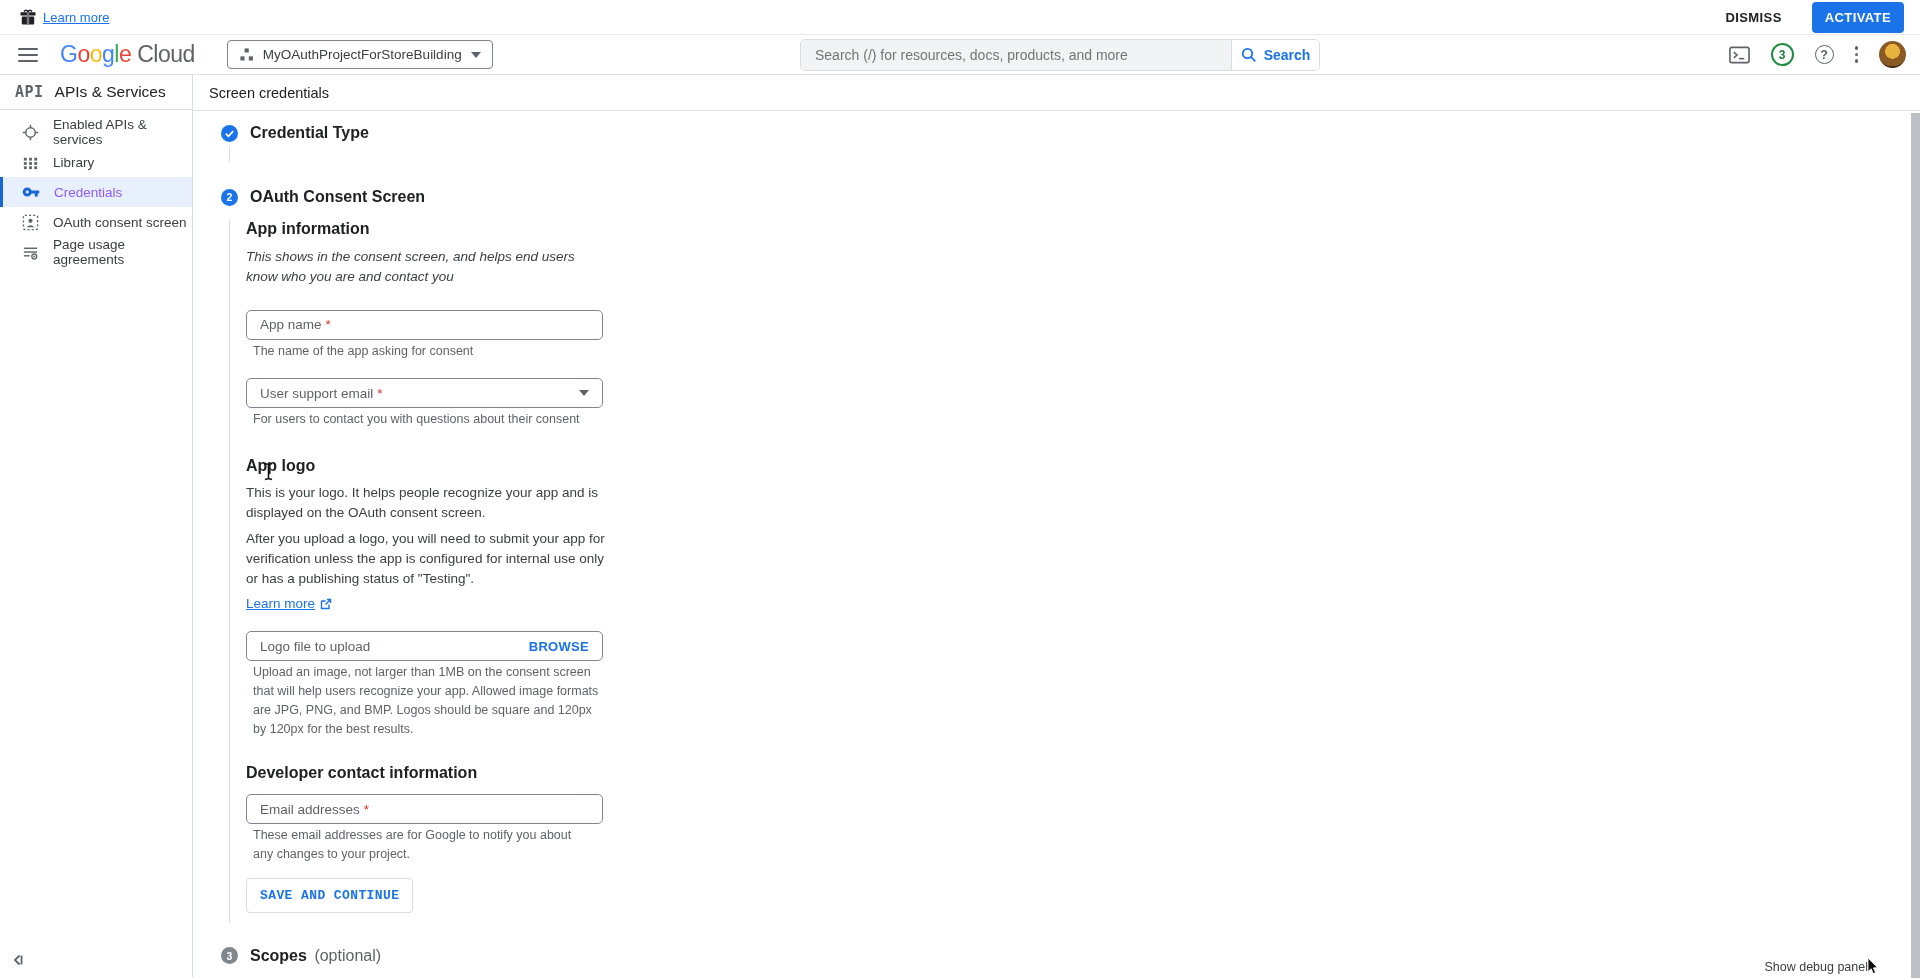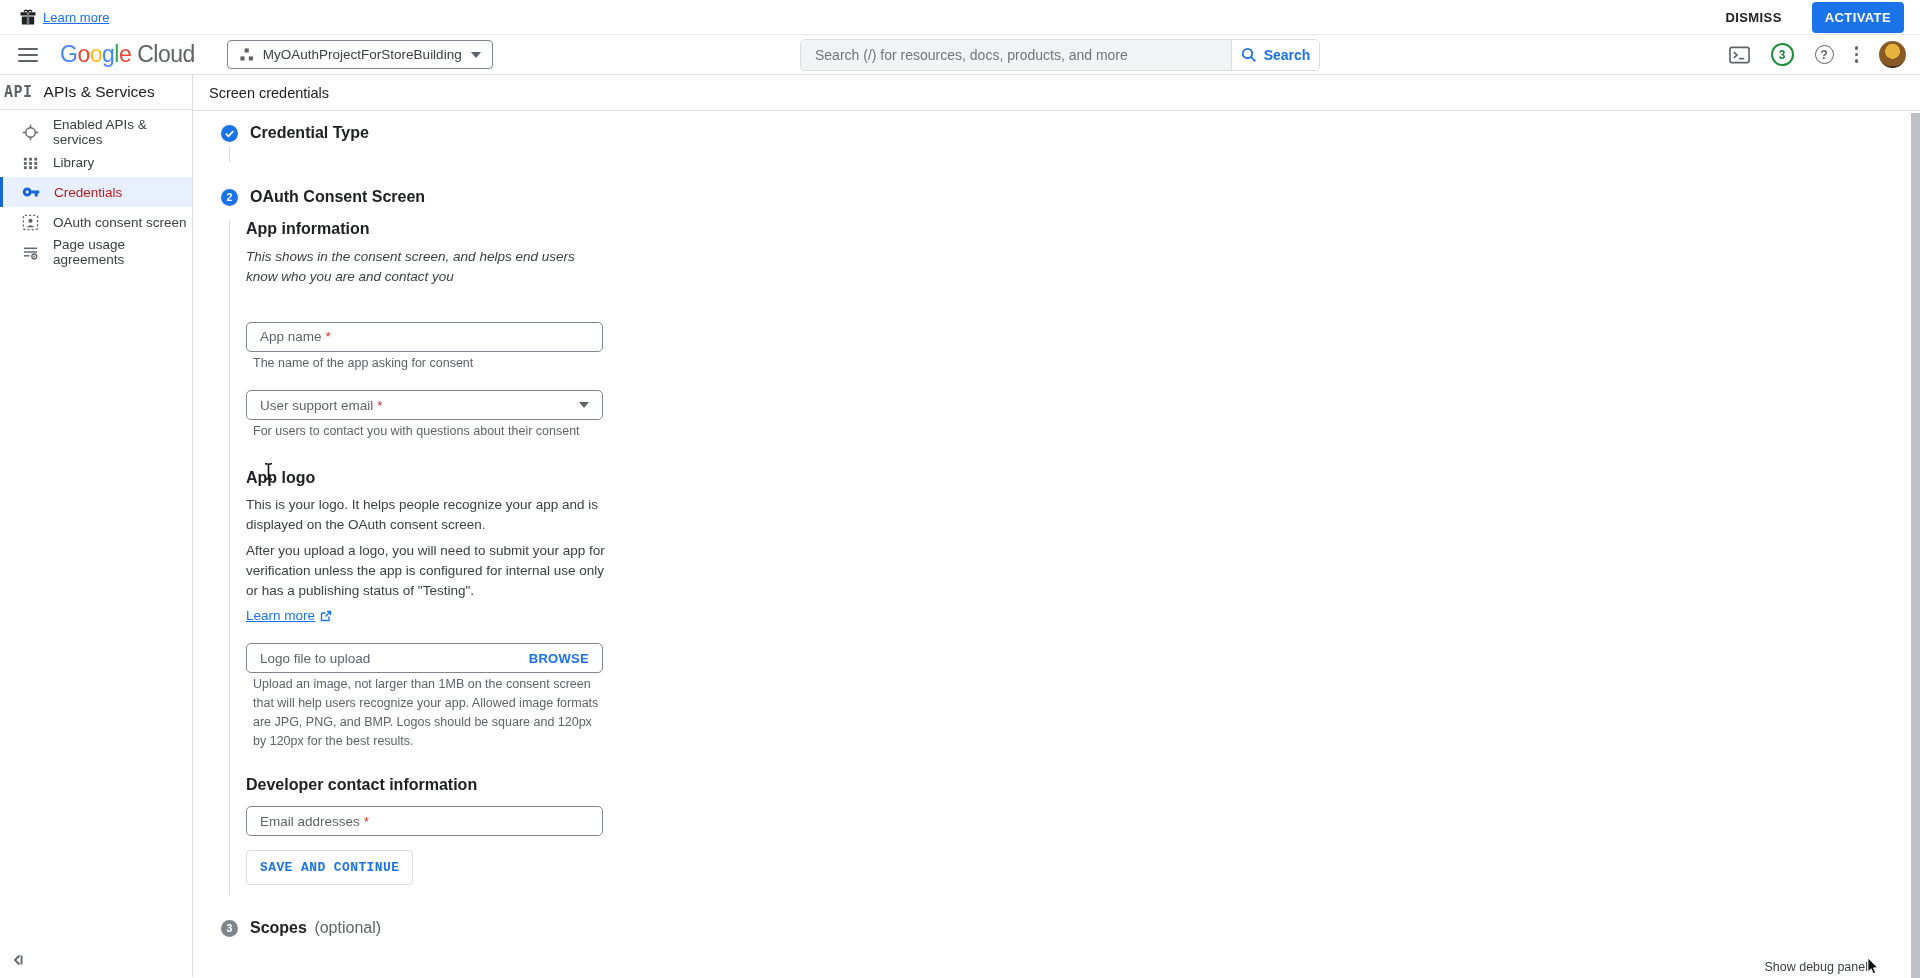--- a/index.html
+++ b/index.html
@@ -48,30 +48,30 @@
                  font-size:12px; font-weight:bold; display:flex; align-items:center; justify-content:center; }
   .help-circ { width:19px; height:19px; border-radius:50%; border:1.7px solid #5f6368; color:#5f6368;
                font-size:12.5px; font-weight:bold; display:flex; align-items:center; justify-content:center; }
   .kebab { display:flex; flex-direction:column; gap:3px; }
   .kebab i { width:3.5px; height:3.5px; background:#5f6368; border-radius:50%; }
   .avatar { width:27px; height:27px; border-radius:50%;
             background: radial-gradient(circle at 50% 38%, #e8b23f 0 34%, #8a5a25 35% 70%, #3c2a16 71% 100%); }
   
   .bodywrap { display:flex; height:902px; }
   .sidebar { width:193px; border-right:1px solid #dadce0; flex:0 0 auto; }
-  .sidebar-header { height:35px; display:flex; align-items:center; padding-left:4px;
+  .sidebar-header { height:35px; display:flex; align-items:center; padding-left:15px;
                     border-bottom:1px solid #e0e0e0; }
   .api-glyph { font-family:"DejaVu Sans Mono", monospace; font-weight:bold; font-size:15px;
                letter-spacing:.5px; color:#5f6368; }
   .sidebar-title { margin-left:11px; font-size:15.5px; color:#202124; }
   .nav { margin-top:7px; }
   .nav-item { height:30px; display:flex; align-items:center; gap:14px; padding-left:19px;
               font-size:13.5px; color:#3c4043; cursor:pointer; border-left:3px solid transparent; }
   .nav-item svg { flex:0 0 auto; }
-  .nav-item.selected { background:#e8f0fe; border-left-color:#1967d2; color:#b91c1c; }
+  .nav-item.selected { background:#e8f0fe; border-left-color:#1967d2; color:#8b5cf6; }
   
   .main { flex:1; position:relative; background:#fff; }
   .page-titlebar { height:36px; display:flex; align-items:center; padding-left:16px;
                    border-bottom:1px solid #e0e0e0; font-size:14.5px; color:#202124; }
   .form { padding:13px 0 0 28px; }
   .step-row { display:flex; align-items:center; gap:12px; }
   .step-circle { width:17px; height:17px; border-radius:50%; background:#1a73e8; color:#fff;
                  font-size:10.5px; font-weight:bold; display:flex; align-items:center; justify-content:center; flex:0 0 auto; }
   .step-circle.grey { background:#80868b; }
   .step-title { font-size:16px; font-weight:bold; color:#202124; }
@@ -261,21 +261,21 @@
       <div class="step-row mt26">
         <span class="step-circle">2</span>
         <span class="step-title">OAuth Consent Screen</span>
       </div>
 
       <div class="step2-content">
         
         <h2 class="sec-h" style="margin-top:14px;">App information</h2>
         <p class="desc" style="max-width:350px;font-style:italic;">This shows in the consent screen, and helps end users know who you are and contact you</p>
 
-        <div class="gc-field" style="margin-top:34px;">
+        <div class="gc-field" style="margin-top:22px;">
           <span>App name</span>
           <span class="req">*</span>
         </div>
         <p class="helper">The name of the app asking for consent</p>
 
         <div class="gc-field select" style="margin-top:18px;">
           <span>User support email</span>
           <span class="req">*</span>
           <span class="caret tail"></span>
         </div>
@@ -298,20 +298,21 @@
           <span class="browse">BROWSE</span>
         </div>
         <p class="helper" style="max-width:356px;">Upload an image, not larger than 1MB on the consent screen that will help users recognize your app. Allowed image formats are JPG, PNG, and BMP. Logos should be square and 120px by 120px for the best results.</p>
 
         
         <h2 class="sec-h" style="margin-top:26px;">Developer contact information</h2>
         <div class="gc-field" style="margin-top:12px;">
           <span>Email addresses</span>
           <span class="req">*</span>
         </div>
+        <p class="helper" style="max-width:345px;">These email addresses are for Google to notify you about any changes to your project.</p>
 
         <button class="save-btn">SAVE AND CONTINUE</button>
       </div>
 
       <div class="step-row mt24">
         <span class="step-circle grey">3</span>
         <span>
           <span class="step-title">Scopes</span>
           <span class="step-suffix">(optional)</span>
         </span>

